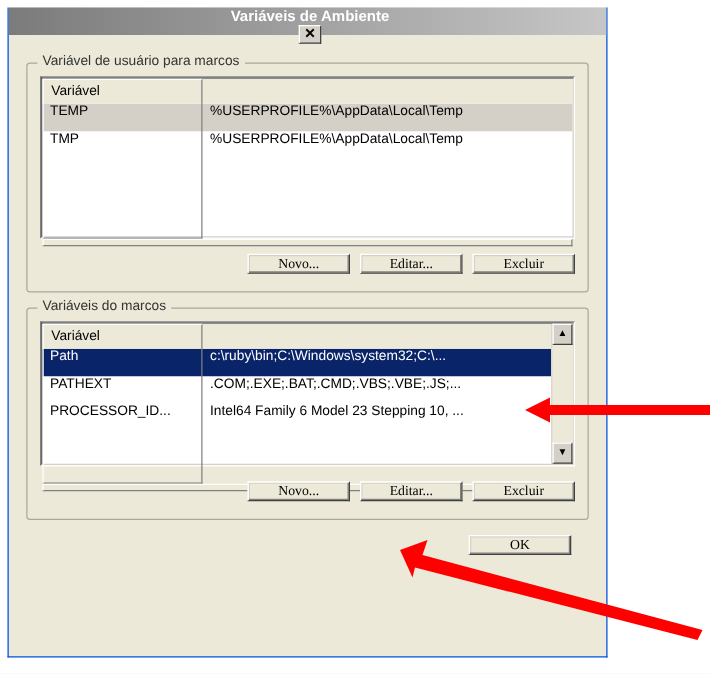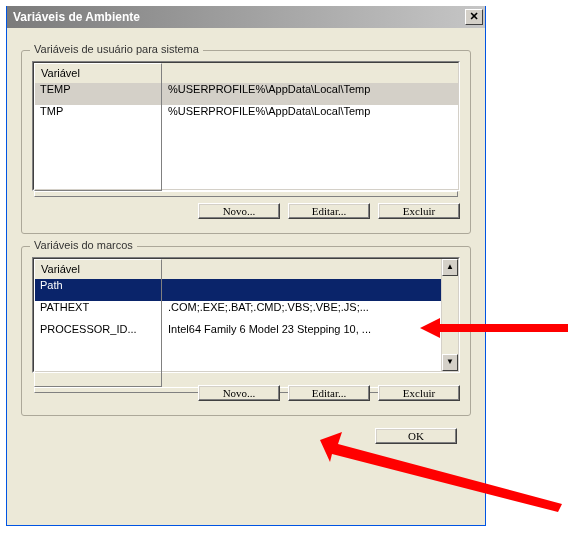--- a/index.html
+++ b/index.html
@@ -24,20 +24,21 @@
   }
   .titlebar {
     height: 22px;
     background: linear-gradient(to right, #7b7b7b, #c6c6c6);
     color: #fff;
     font-weight: bold;
     font-size: 12px;
     display: flex;
     align-items: center;
     padding: 0 2px 0 6px;
+    flex-direction: column;
   }
   .titlebar-text { flex: 1; }
   .close-btn {
     width: 18px;
     height: 16px;
     background: #d4d0c8;
     border: 1px solid #fff;
     border-right-color: #404040;
     border-bottom-color: #404040;
     color: #000;
@@ -169,21 +170,21 @@
   <div class="titlebar">
     <span class="titlebar-text">Variáveis de Ambiente</span>
     <div class="close-btn">
       <span>✕</span>
     </div>
   </div>
 
   <div class="body">
 
     <div class="group">
-      <span class="group-legend">Variáveis de usuário para sistema</span>
+      <span class="group-legend">Variável de usuário para marcos</span>
 
       <div class="listview">
         <div class="lv-inner">
           <div class="lv-header">
             <div class="lv-hcell col-var">Variável</div>
             <div class="lv-hcell col-val">Valor</div>
           </div>
           <div class="lv-rows">
             <div class="lv-row selected-gray">
               <div class="lv-cell col-var">TEMP</div>
@@ -211,20 +212,21 @@
         <div class="lv-inner">
           <div class="lv-body-wrap">
             <div class="lv-body-main">
               <div class="lv-header">
                 <div class="lv-hcell col-var">Variável</div>
                 <div class="lv-hcell col-val">Valor</div>
               </div>
               <div class="lv-rows sys">
                 <div class="lv-row selected-blue">
                   <div class="lv-cell col-var">Path</div>
+                  <div class="lv-cell col-val">c:\ruby\bin;C:\Windows\system32;C:\...</div>
                 </div>
                 <div class="lv-row">
                   <div class="lv-cell col-var">PATHEXT</div>
                   <div class="lv-cell col-val">.COM;.EXE;.BAT;.CMD;.VBS;.VBE;.JS;...</div>
                 </div>
                 <div class="lv-row">
                   <div class="lv-cell col-var">PROCESSOR_ID...</div>
                   <div class="lv-cell col-val">Intel64 Family 6 Model 23 Stepping 10, ...</div>
                 </div>
               </div>

